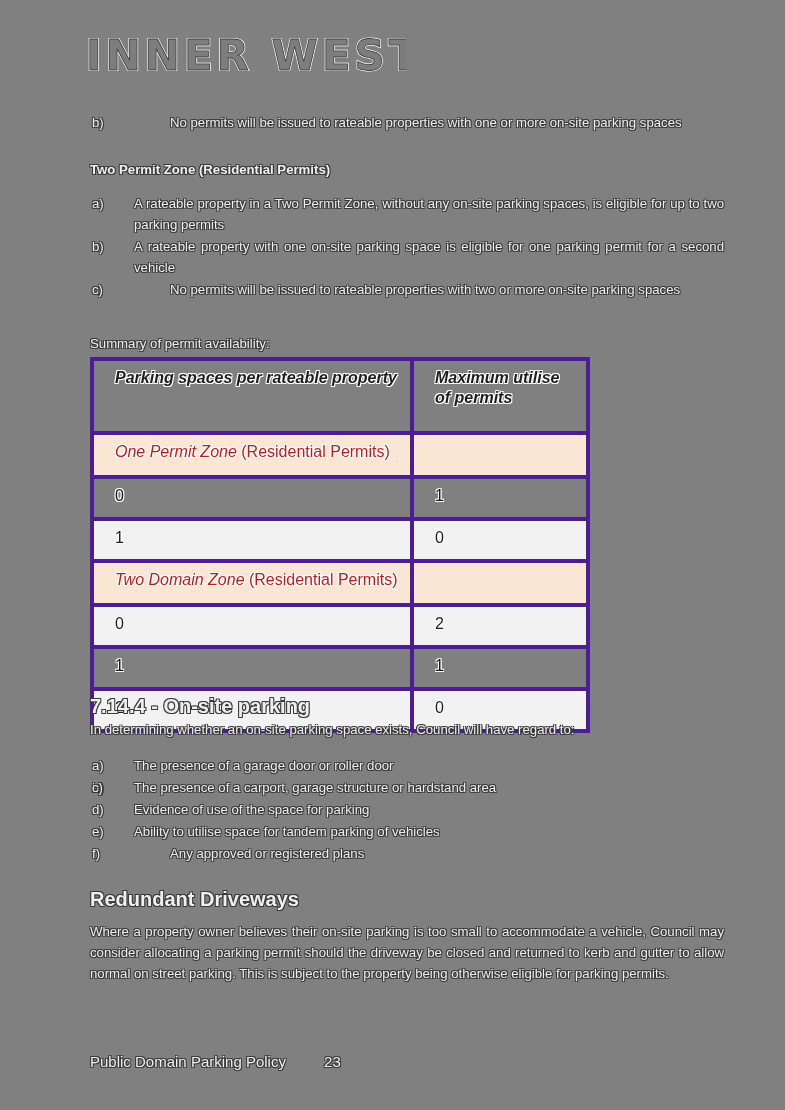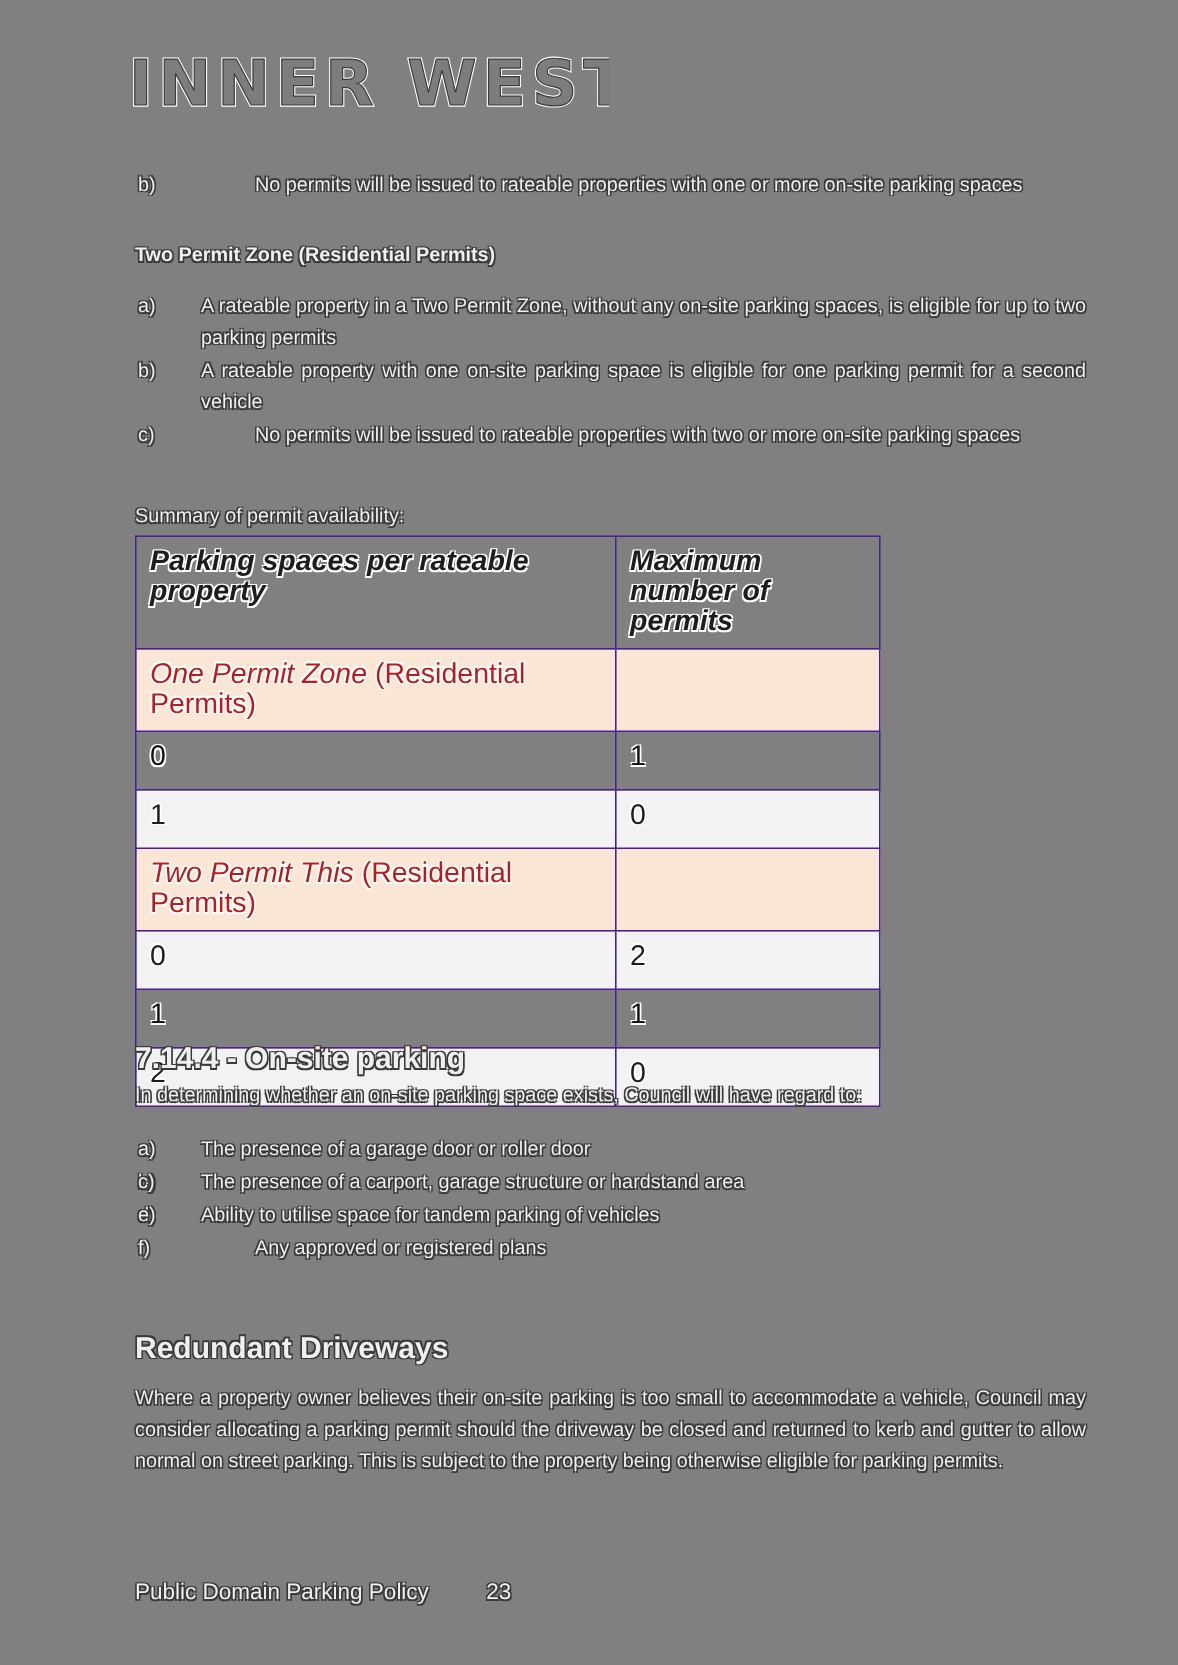--- a/index.html
+++ b/index.html
@@ -118,24 +118,24 @@
   
   .tbl {
     position: absolute;
     left: 74px;
     top: 357px;
     width: 496px;
     border-collapse: collapse;
     table-layout: fixed;
   }
   .tbl td, .tbl th {
-    border: 1px solid #4c1d95;
-    padding: 7px 8px 7px 9px;
+    border: 4px solid #4c1d95;
+    padding: 7px 8px 7px 21px;
     vertical-align: top;
-    font-size: 19px;
+    font-size: 16px;
     line-height: 20px;
     text-align: left;
     font-weight: normal;
   }
   .tbl col.c1 { width: 320px; }
   .tbl col.c2 { width: 176px; }
 
   .row-head td {
     height: 56px;
     background: transparent;
@@ -247,21 +247,21 @@
     <colgroup>
         <col class="c1">
         <col class="c2">
       </colgroup>
     <tbody>
       <tr class="row-head">
         <td>
           <span class="cellv">Parking spaces per rateable property</span>
         </td>
         <td>
-          <span class="cellv">Maximum number of permits</span>
+          <span class="cellv">Maximum utilise of permits</span>
         </td>
       </tr>
 
       <tr class="row-zone">
         <td>
           <span class="cellv"><i>One Permit Zone</i><span> (Residential Permits)</span></span>
         </td>
         <td>
           <span class="cellv"></span>
         </td>
@@ -280,21 +280,21 @@
         <td>
           <span class="cellv">1</span>
         </td>
         <td>
           <span class="cellv">0</span>
         </td>
       </tr>
 
       <tr class="row-zone">
         <td>
-          <span class="cellv"><i>Two Permit This</i><span> (Residential Permits)</span></span>
+          <span class="cellv"><i>Two Domain Zone</i><span> (Residential Permits)</span></span>
         </td>
         <td>
           <span class="cellv"></span>
         </td>
       </tr>
 
       <tr class="row-alt">
         <td>
           <span class="cellv">0</span>
         </td>
@@ -339,20 +339,21 @@
       </li>
       <li>
         <span class="marker txt">b)</span>
       </li>
       <li>
         <span class="marker txt">c)</span>
         <span class="li-text txt">The presence of a carport, garage structure or hardstand area</span>
       </li>
       <li>
         <span class="marker txt">d)</span>
+        <span class="li-text txt">Evidence of use of the space for parking</span>
       </li>
       <li>
         <span class="marker txt">e)</span>
         <span class="li-text txt">Ability to utilise space for tandem parking of vehicles</span>
       </li>
       <li>
         <span class="marker txt">f)</span>
         <span class="li-text txt">Any approved or registered plans</span>
       </li>
     </ul>

